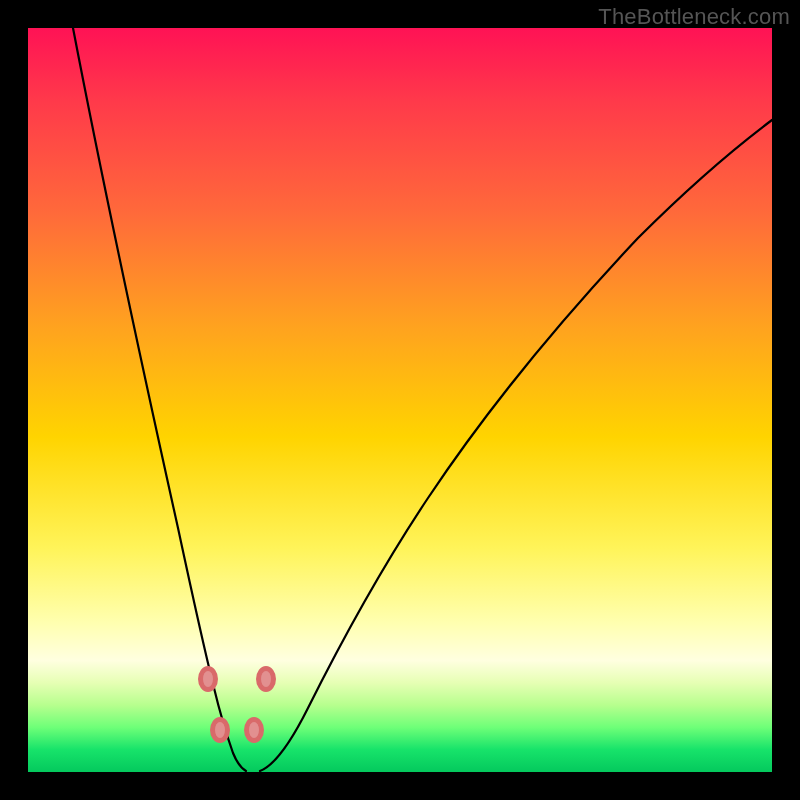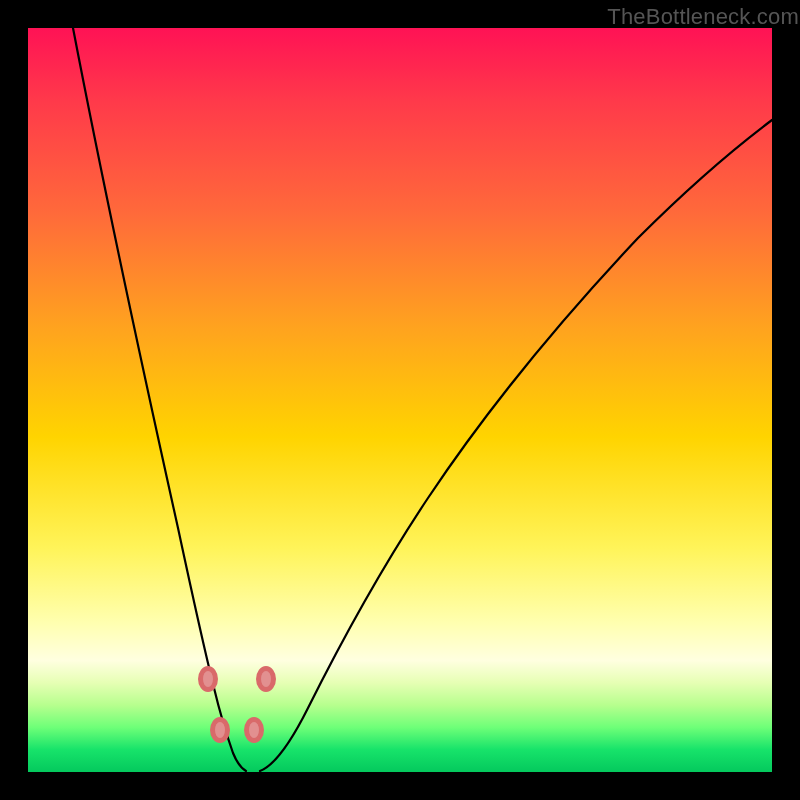--- a/index.html
+++ b/index.html
@@ -13,21 +13,21 @@
   }
   .frame {
     position: relative;
     width: 800px;
     height: 800px;
     background: #000;
   }
   .watermark {
     position: absolute;
     top: 4px;
-    right: 1px;
+    right: 10px;
     color: #555;
     font-size: 22px;
     font-weight: 400;
     letter-spacing: 0.2px;
     z-index: 10;
   }
   .plot {
     position: absolute;
     left: 28px;
     top: 28px;

